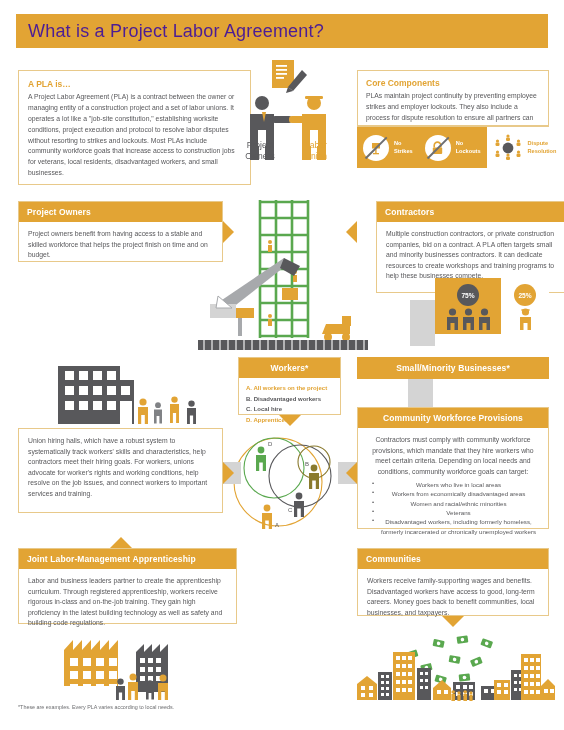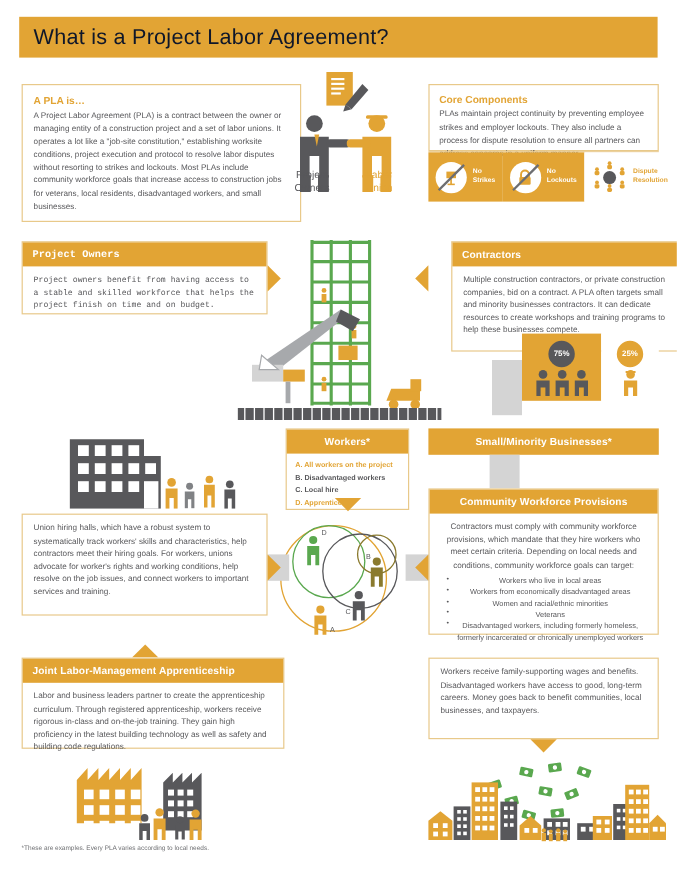--- a/index.html
+++ b/index.html
@@ -14,21 +14,21 @@
   .page { position: relative; width: 564px; height: 730px; }
 
   
   .header-bar {
     position: absolute; left: 16px; top: 14px;
     width: 532px; height: 34px;
     background: #e2a434;
     display: flex; align-items: center;
   }
   .header-title {
-    color: #0f172a; font-size: 18px; font-weight: 400;
+    color: #4c1d95; font-size: 18px; font-weight: 400;
     letter-spacing: .2px; padding-left: 12px; text-align: right;
   }
 
   
   .card {
     position: absolute;
     background: #ffffff;
     border: 1px solid #e8c98a;
     box-shadow: 0 0 0 0 transparent;
   }
@@ -360,21 +360,21 @@
           <line x1="126" y1="144" x2="126" y2="154"></line>
         <line x1="134" y1="144" x2="134" y2="154"></line>
           <line x1="142" y1="144" x2="142" y2="154"></line>
         <line x1="150" y1="144" x2="150" y2="154"></line>
           <line x1="158" y1="144" x2="158" y2="154"></line>
         <line x1="166" y1="144" x2="166" y2="154"></line>
       </g>
     </svg>
   </div>
 
-  <div class="card" style="left:18px; top:201px; width:205px; height:61px;font-family:Liberation Mono, monospace;">
+  <div class="card" style="left:18px; top:201px; width:205px; height:61px;">
     <div class="card-head">Project Owners</div>
     <div class="card-body">Project owners benefit from having access to a stable and skilled workforce that helps the project finish on time and on budget.</div>
   </div>
   <div class="arrow-r" style="left:223px; top:221px;"></div>
 
   <div class="card" style="left:376px; top:201px; width:192px; height:92px;">
     <div class="card-head">Contractors</div>
     <div class="card-body">Multiple construction contractors, or private construction companies, bid on a contract. A PLA often targets small and minority businesses contractors. It can dedicate resources to create workshops and training programs to help these businesses compete.</div>
   </div>
   <div class="arrow-l" style="left:346px; top:221px;"></div>
@@ -443,33 +443,33 @@
             <path d="M0 8 h9 v19 h-2.9 v-10 h-3.2 v10 H0 z" fill="#e2a434"></path>
           </g>
         <g transform="translate(129,38)">
             <circle cx="4.5" cy="3.6" r="3.2" fill="#58585b"></circle>
             <path d="M0 8 h9 v16 h-2.9 v-8.5 h-3.2 v8.5 H0 z" fill="#58585b"></path>
           </g>
       </g>
     </svg>
   </div>
 
-  <div class="card" style="left:238px; top:357px; width:103px; height:68px;">
+  <div class="card" style="left:238px; top:357px; width:103px; height:58px;">
     <div class="card-head center">Workers*</div>
     <div class="card-body worker-list" style="padding:5px 7px;">
       <div class="wl-a">A. All workers on the project</div>
       <div class="wl-b">B. Disadvantaged workers</div>
       <div class="wl-c">C. Local hire</div>
       <div class="wl-d">D. Apprentices</div>
     </div>
   </div>
   <div class="arrow-d" style="left:279px; top:415px;"></div>
 
   <div style="position:absolute; left:357px; top:357px; width:192px; height:22px; background:#e2a434;">
-    <div class="card-head center" style="padding:6px 8px;">Small/Minority Businesses*</div>
+    <div class="card-head center" style="padding:6px 8px;border-radius:11px;">Small/Minority Businesses*</div>
   </div>
   <div class="gray-band" style="left:408px; top:379px; width:25px; height:28px;"></div>
 
   <div style="position:absolute; left:228px; top:424px; width:124px; height:110px;">
     <svg width="124" height="110" viewBox="0 0 124 110" aria-hidden="true">
       <circle cx="50" cy="58" r="44" fill="none" stroke="#e2a434" stroke-width="1.1"></circle>
       <circle cx="46" cy="44" r="30" fill="none" stroke="#5aa84f" stroke-width="1.1"></circle>
       <circle cx="72" cy="52" r="31" fill="none" stroke="#58585b" stroke-width="1.1"></circle>
       <circle cx="86" cy="38" r="16" fill="none" stroke="#8a7a2e" stroke-width="1.1"></circle>
 
@@ -521,20 +521,21 @@
   </div>
   <div class="arrow-l" style="left:346px; top:462px;"></div>
 
   <div class="arrow-u" style="left:110px; top:537px;"></div>
   <div class="card" style="left:18px; top:548px; width:219px; height:76px;">
     <div class="card-head">Joint Labor-Management Apprenticeship</div>
     <div class="card-body">Labor and business leaders partner to create the apprenticeship curriculum. Through registered apprenticeship, workers receive rigorous in-class and on-the-job training. They gain high proficiency in the latest building technology as well as safety and building code regulations.</div>
   </div>
 
   <div class="card" style="left:357px; top:548px; width:192px; height:68px;">
+    <div class="card-head">Communities</div>
     <div class="card-body">Workers receive family-supporting wages and benefits. Disadvantaged workers have access to good, long-term careers. Money goes back to benefit communities, local businesses, and taxpayers.</div>
   </div>
   <div class="arrow-d" style="left:442px; top:616px;"></div>
 
   <div style="position:absolute; left:60px; top:636px; width:160px; height:64px;">
     <svg width="160" height="64" viewBox="0 0 160 64" aria-hidden="true">
 
       <path d="M76 16 l8 -8 v8 l8 -8 v8 l8 -8 v8 l8 -8 v48 H76 z" fill="#58585b"></path>
       <g fill="#ffffff">
         <rect x="80" y="22" width="5" height="5"></rect>

